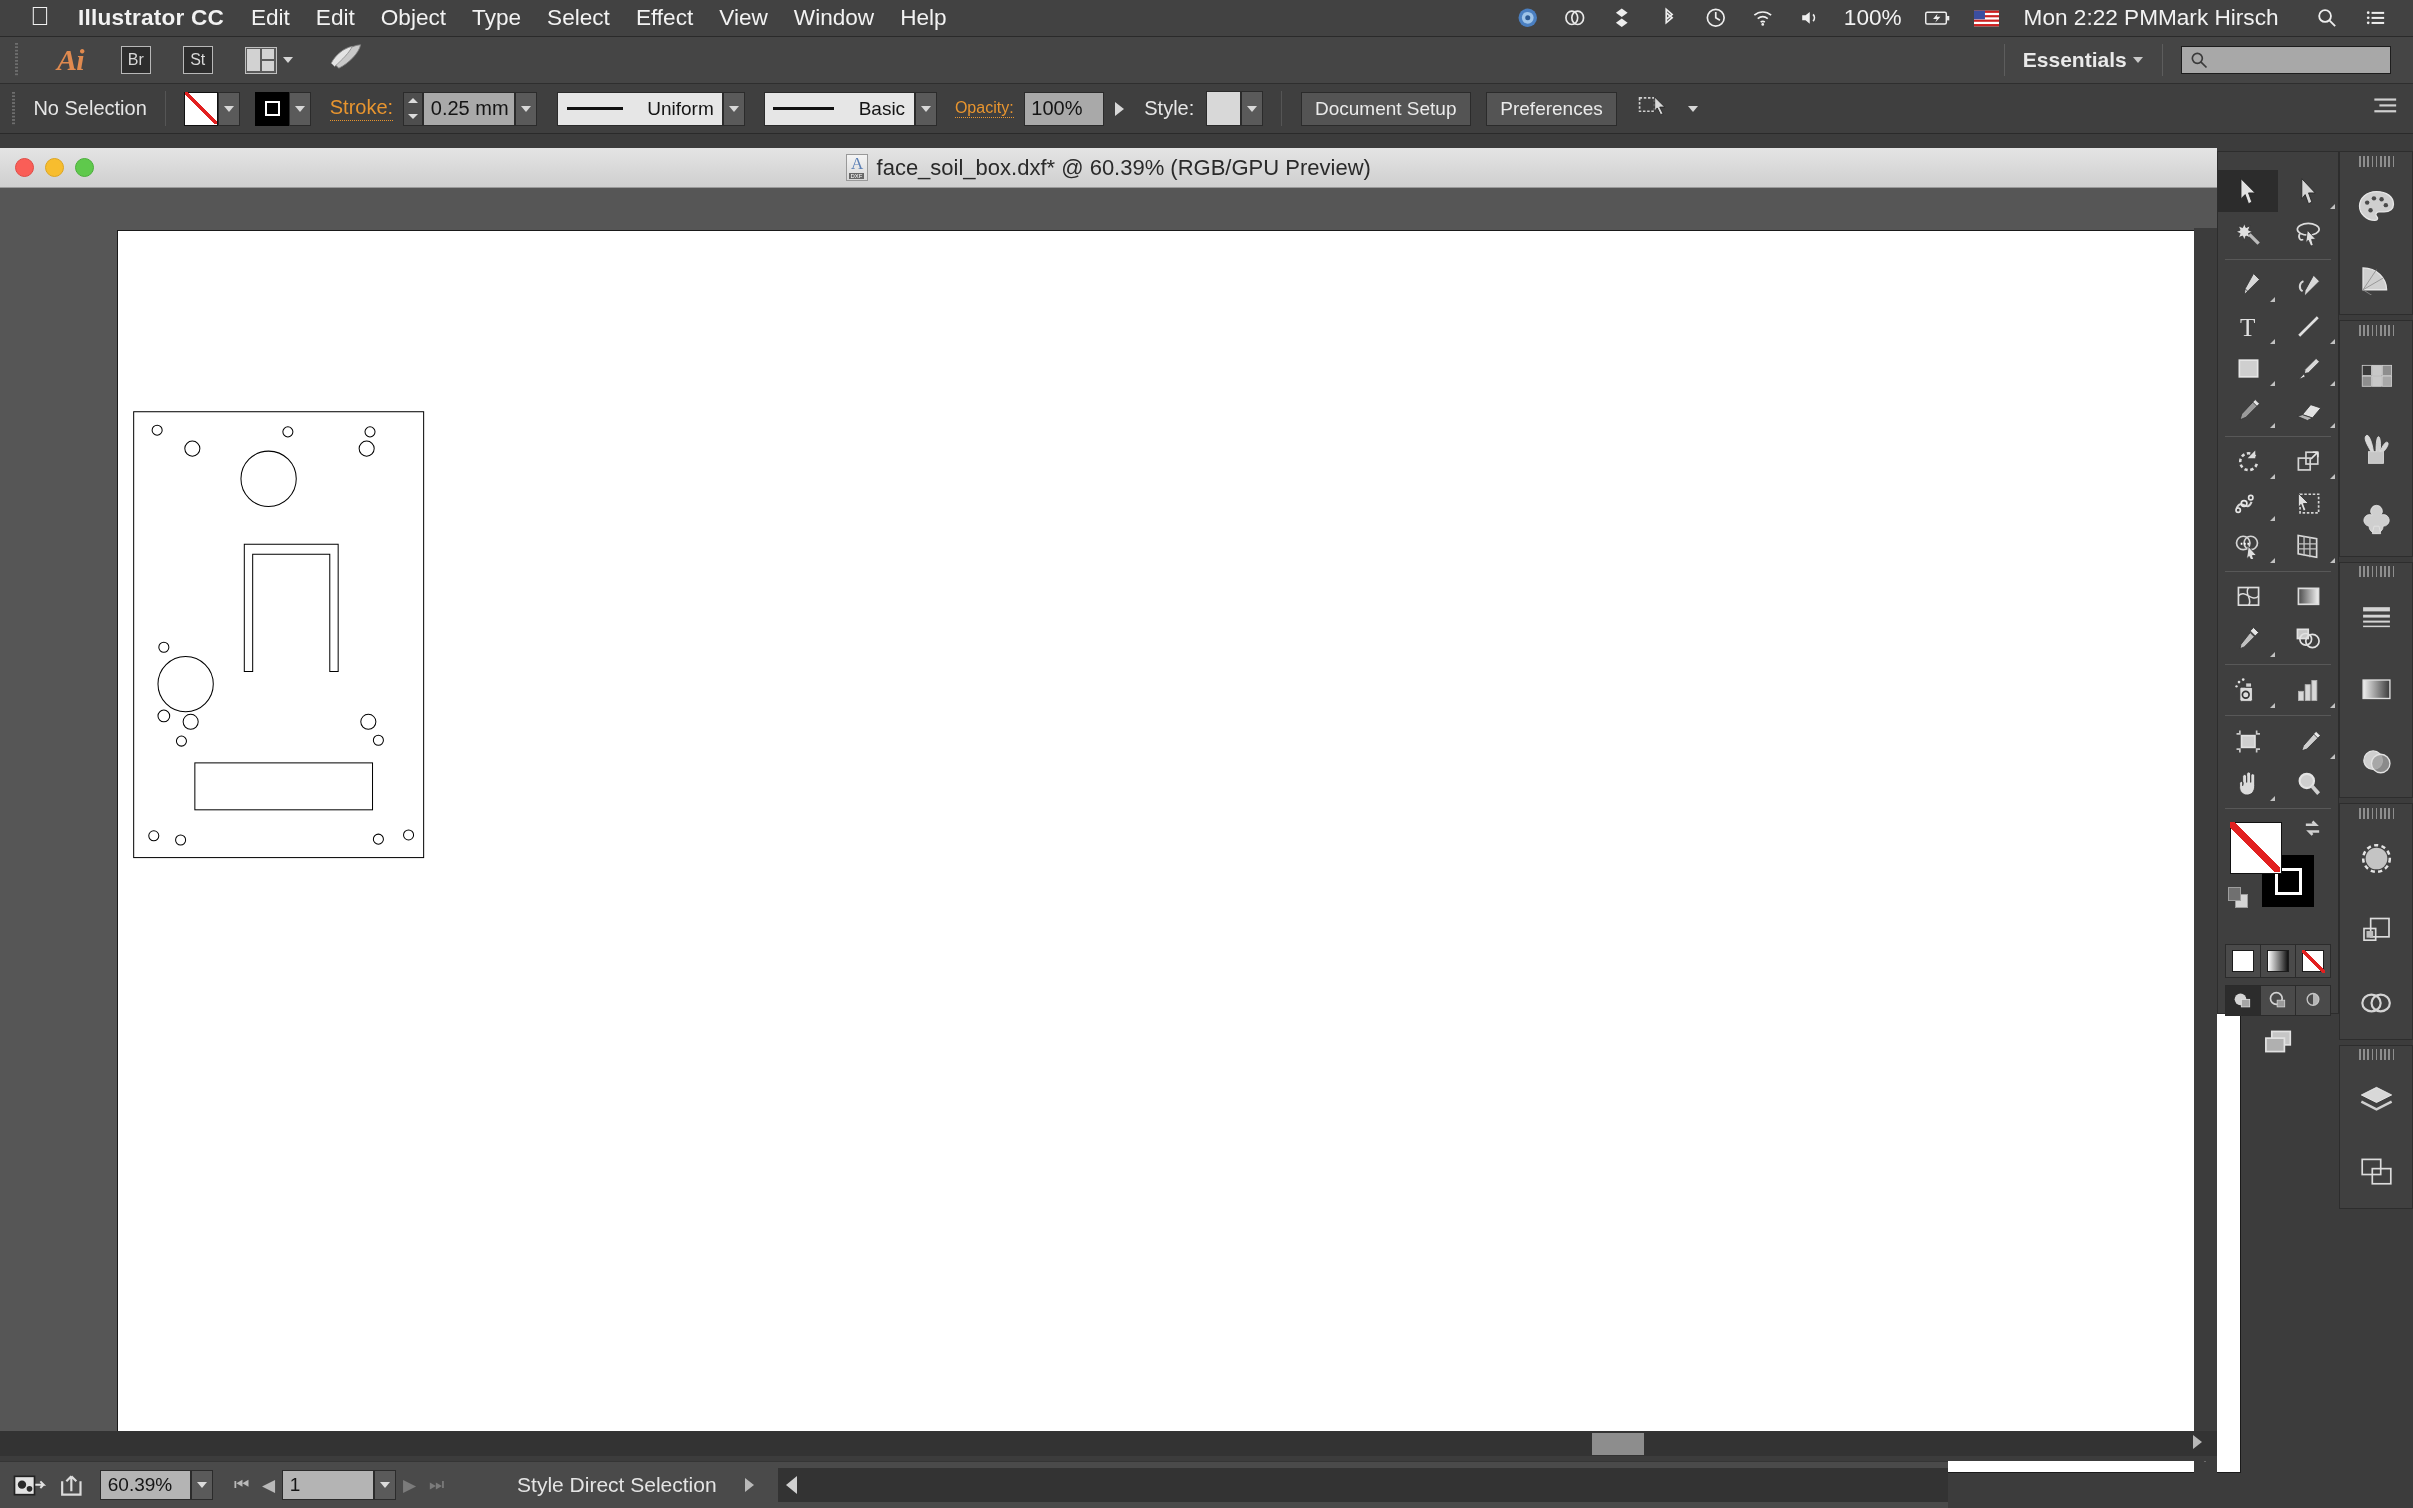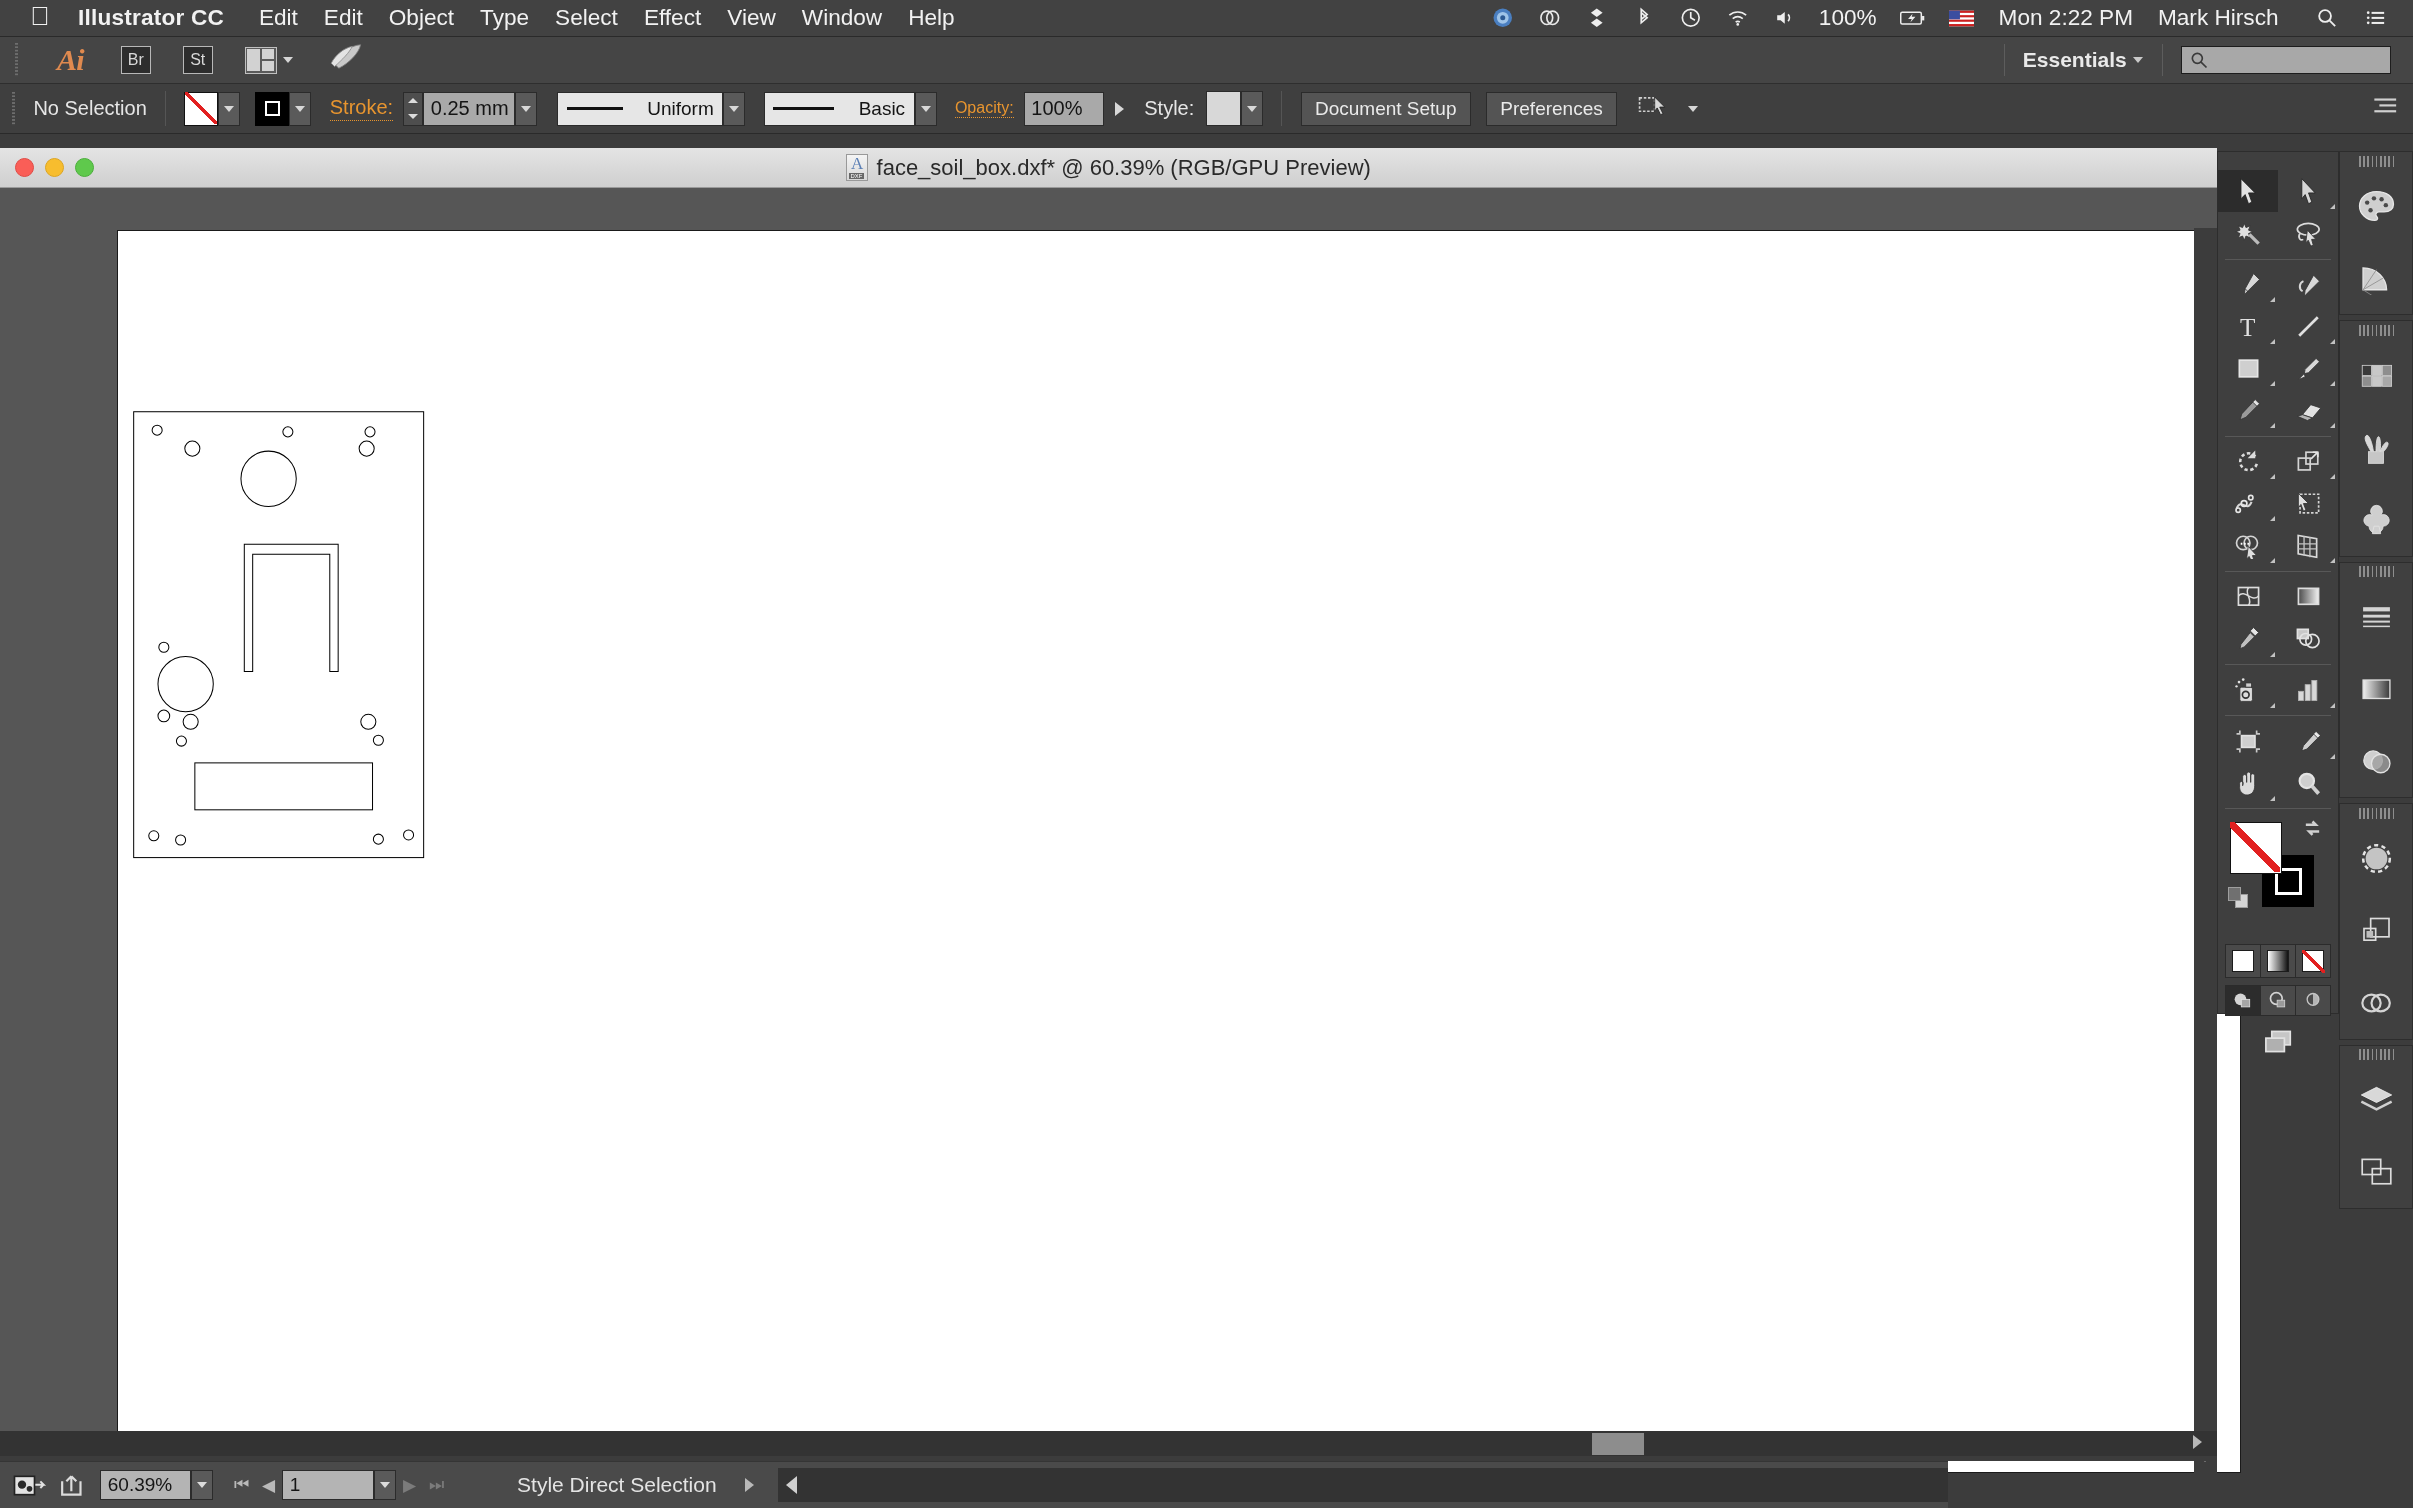--- a/index.html
+++ b/index.html
@@ -13,27 +13,27 @@
 
   
   #menubar {
     position: absolute; top: 0; left: 0; width: 2413px; height: 37px;
     background: #424242;
     display: flex; align-items: center;
     color: #f2f2f2; font-size: 22.6px;
     border-bottom: 0.8px solid #2a2a2a;
   }
   #menubar .apple { margin-left: 30px; margin-right: 28.5px; font-size: 26px; line-height: 1; position: relative; top: -1.7px; }
-  #menubar .app-name { font-weight: bold; margin-right: 35px; letter-spacing: 0.2px; }
+  #menubar .app-name { font-weight: bold; margin-right: 27px; letter-spacing: 0.2px; }
   #menubar .mi { margin-right: 26px; }
   #menubar .spacer { flex: 1; }
   #menubar .sysicons { display: flex; align-items: center; gap: 22px; margin-right: 22px; }
   .sysicon { width: 25px; height: 25px; display: flex; align-items: center; justify-content: center; }
   .sysicon svg { display: block; }
-  #menubar .clock { margin-right: 25px; font-size: 22.6px; }
+  #menubar .clock { font-size: 22.6px; }
   #menubar .user { margin-right: 36px; font-size: 22.6px; font-weight: 500;}
   #menubar .trail { display: flex; align-items: center; gap: 23.5px; margin-right: 25px; }
 
   
   #appbar {
     position: absolute; top: 37px; left: 0; width: 2413px; height: 47px;
     background: #454545;
     border-bottom: 0.8px solid #2e2e2e;
     display: flex; align-items: center;
   }

